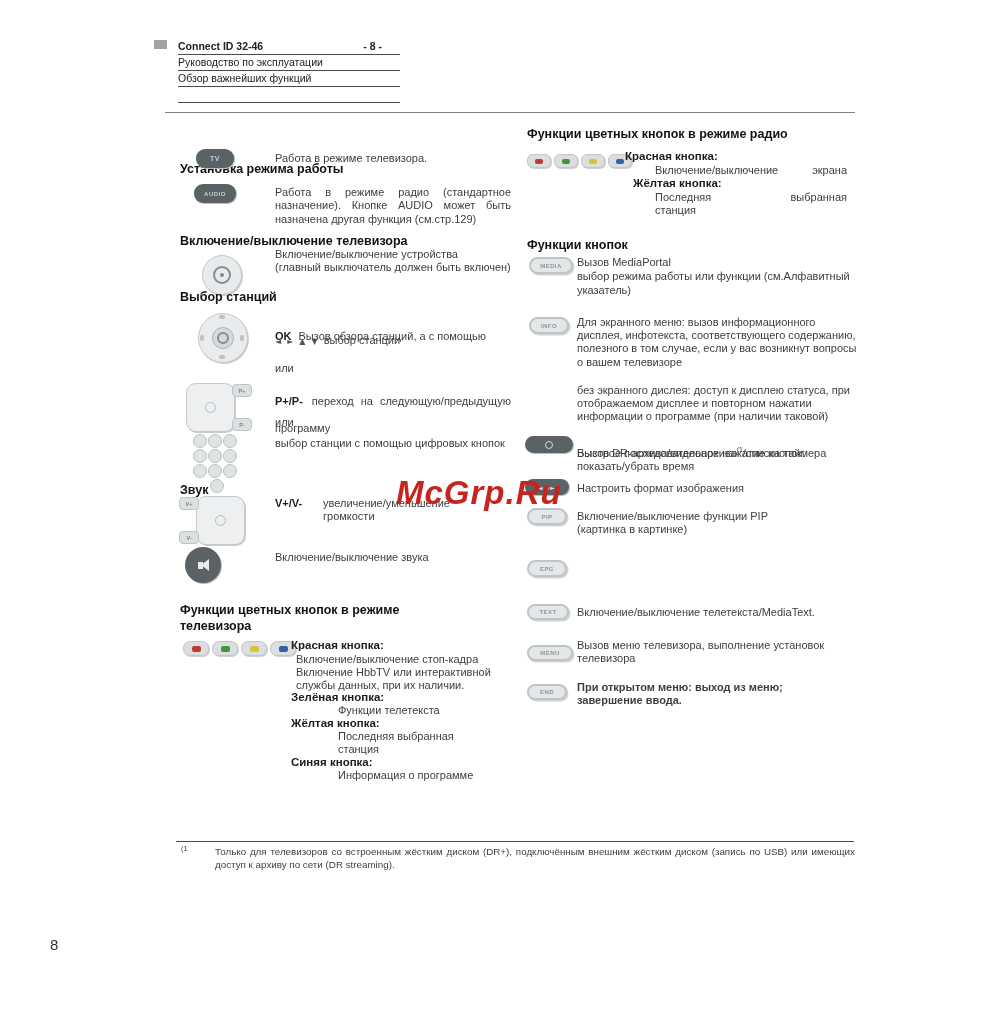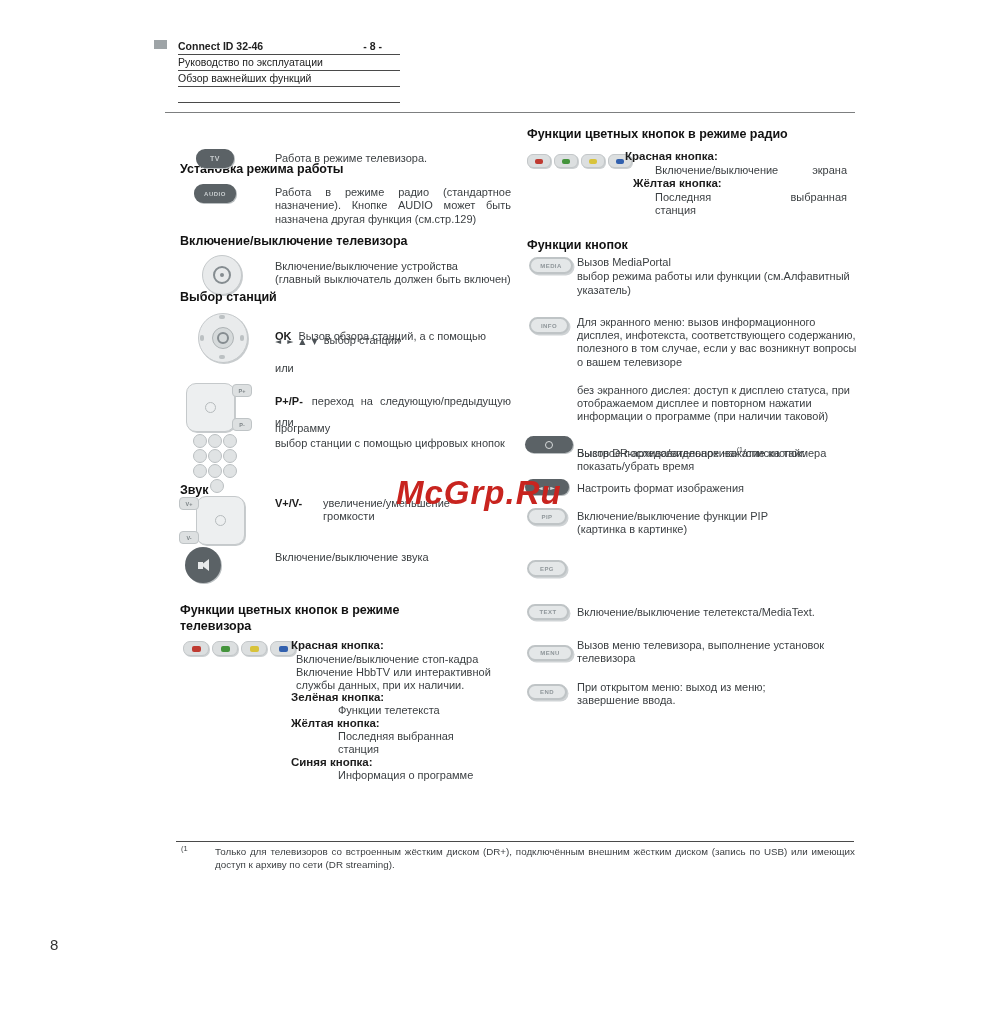--- a/index.html
+++ b/index.html
@@ -96,21 +96,21 @@
     <span>AUDIO</span>
   </div>
   <div class="t jl" style="left:275px;top:186px;width:236px;"><span class="jl-line">Работа в режиме радио (стандартное</span><span class="jl-line">назначение). Кнопке AUDIO может быть</span><span class="jl-line last">назначена другая функция (см.стр.129)</span></div>
 
   <div class="h" style="left:180px;top:233px;">Включение/выключение телевизора</div>
   <div class="circle-btn" style="left:202px;top:255px;width:38px;height:38px;">
     <span class="ring" style="width:14px;height:14px;">
         <span class="ring-dot"></span>
       </span>
   </div>
-  <div class="t" style="left:275px;top:260px;width:250px;">Включение/выключение устройства
+  <div class="t" style="left:275px;top:248px;width:250px;">Включение/выключение устройства
 (главный выключатель должен быть включен)</div>
 
   <div class="h" style="left:180px;top:289px;">Выбор станций</div>
   <div class="okwrap" style="left:198px;top:313px;width:48px;height:48px;">
     <div class="ok-outer"></div>
     <div class="ok-notch" style="left:21px;top:2px;width:6px;height:4px;"></div>
     <div class="ok-notch" style="left:21px;top:42px;width:6px;height:4px;"></div>
     <div class="ok-notch" style="left:2px;top:22px;width:4px;height:6px;"></div>
     <div class="ok-notch" style="left:42px;top:22px;width:4px;height:6px;"></div>
     <div class="ok-center">
@@ -278,21 +278,21 @@
 
   <div class="pill-light" style="left:527px;top:645px;width:46px;height:16px;font-size:6px;">
       <span>MENU</span>
     </div>
   <div class="t" style="left:577px;top:639px;width:282px;">Вызов меню телевизора, выполнение установок
 телевизора</div>
 
   <div class="pill-light" style="left:527px;top:684px;width:40px;height:16px;font-size:6px;">
       <span>END</span>
     </div>
-  <div class="t" style="left:577px;top:681px;width:282px;">При открытом меню: выход из меню;
+  <div class="t" style="left:577px;top:681px;width:282px;font-weight:bold;">При открытом меню: выход из меню;
 завершение ввода.</div>
 
   <div class="rule" style="left:176px;top:841px;width:678px;background:#4a4a4a;"></div>
   <div class="fn-marker" style="left:181px;top:844px;">(1</div>
   <div class="fn-text jl" style="left:215px;top:846px;width:640px;">
       <span class="jl-line">Только для телевизоров со встроенным жёстким диском (DR+), подключённым внешним жёстким диском (запись по USB) или имеющих</span>
       <span class="jl-line last">доступ к архиву по сети (DR streaming).</span>
     </div>
 
   <div class="wm" style="color: rgb(200, 36, 31);">McGrp.Ru</div>

